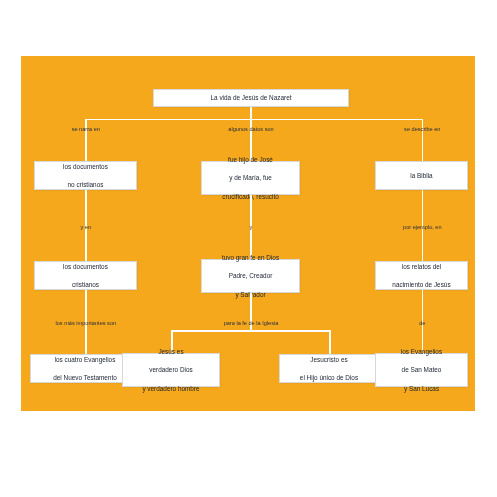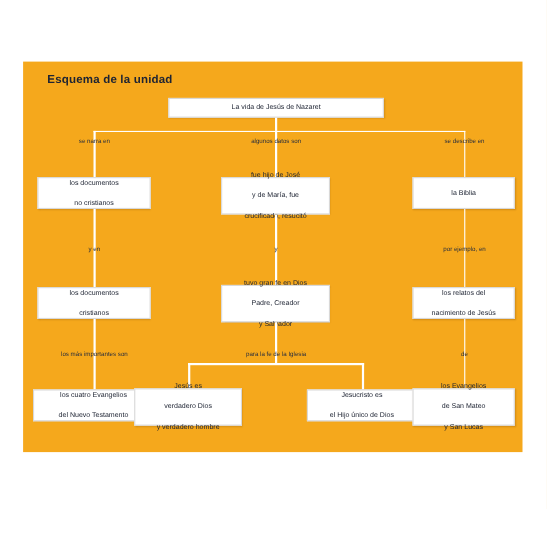--- a/index.html
+++ b/index.html
@@ -77,23 +77,20 @@
     transform: translateX(-50%);
   }
 </style>
 </head>
 <body>
 
 <div id="canvas">
 
   <div id="panel">
 
-    <div id="diagram-title">
-      <span>Esquema de la unidad</span>
-    </div>
 
     <div class="node" style="left:132px; top:33px; width:196px; height:18px;">
       <span>La vida de Jesús de Nazaret</span>
     </div>
 
     <div class="vline" style="left:229.2px; top:51px; height:12px;"></div>
 
     <div class="hline" style="left:64px; top:62.5px; width:338px;"></div>
 
     <div class="vline" style="left:64px; top:62.5px; height:43px;"></div>

